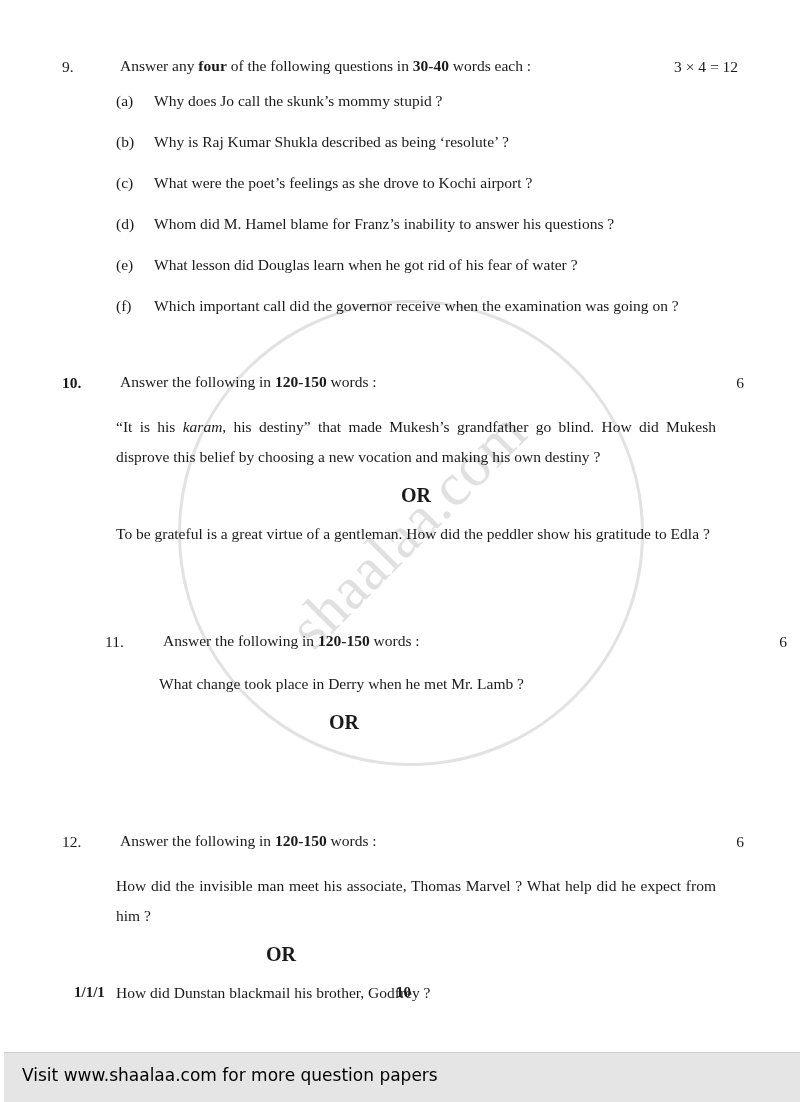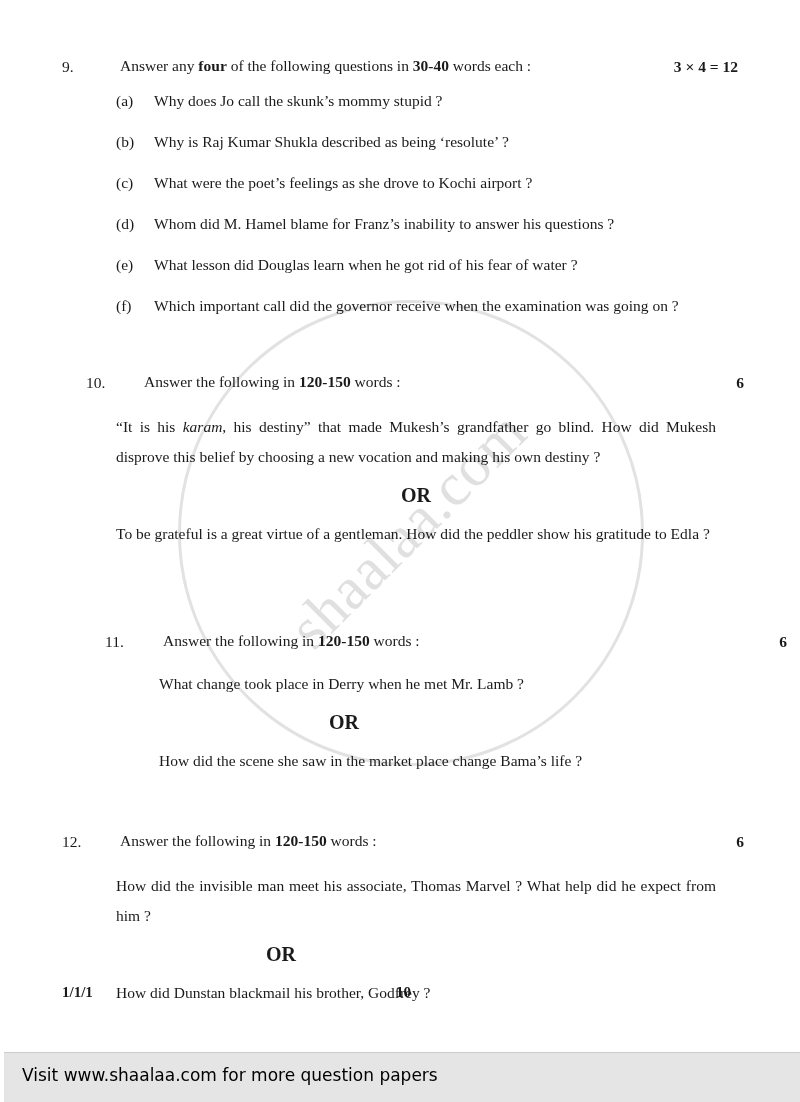--- a/index.html
+++ b/index.html
@@ -101,21 +101,21 @@
   }
   .qbody {
     flex: 1 1 auto;
     font-size: 15.5px;
     line-height: 1.0;
   }
   .marks {
     position: absolute;
     right: 62px;
     font-size: 15.5px;
-    font-weight: bold;
+    font-weight: normal;
     white-space: nowrap;
   }
 
   
   .sublist {
     margin-top: 16px;
   }
   .subrow {
     display: flex;
     align-items: flex-start;
@@ -148,21 +148,21 @@
   .footer-row {
     position: absolute;
     left: 0;
     top: 984px;
     width: 800px;
     font-weight: bold;
     font-size: 15px;
   }
   .footer-code {
     position: absolute;
-    left: 62px;
+    left: 74px;
   }
   .footer-page {
     position: absolute;
     left: 396px;
   }
 
   .bottom-bar {
     position: absolute;
     left: 4px;
     top: 1052px;
@@ -230,21 +230,21 @@
         </div>
         <div class="subrow" style="margin-bottom:0;">
           <div class="sublabel">(f)</div>
           <div class="subtext">Which important call did the governor receive when the examination was going on ?</div>
         </div>
       </div>
     </div>
 
     <div class="qblock" style="position:absolute; left:0; top:374px; width:800px;">
       <div class="qrow">
-        <div class="qnum" style="margin-left:82px;">10.</div>
+        <div class="qnum" style="margin-left:58px;font-weight:bold;">10.</div>
         <div class="qbody">
           <span>Answer the following in </span><b>120-150</b><span> words :</span>
         </div>
       </div>
       <div class="marks" style="top:0; right:56px;">6</div>
 
       <div class="para" style="margin-left:116px; width:600px; margin-top:20px;">
         <span>“It is his </span><i>karam</i><span>, his destiny” that made Mukesh’s grandfather go blind. How did Mukesh disprove this belief by choosing a new vocation and making his own destiny ?</span>
       </div>
       <div class="or" style="margin-left:116px; width:600px; text-align:center;">OR</div>
@@ -255,21 +255,20 @@
       <div class="qrow">
         <div class="qnum" style="margin-left:58px;">11.</div>
         <div class="qbody">
           <span>Answer the following in </span><b>120-150</b><span> words :</span>
         </div>
       </div>
       <div class="marks" style="top:0; right:56px;">6</div>
 
       <div class="para-nj" style="margin-left:116px; width:600px; margin-top:18px;">What change took place in Derry when he met Mr. Lamb ?</div>
       <div class="or" style="margin-left:116px; width:370px; text-align:center;">OR</div>
-      <div class="para-nj" style="margin-left:116px; width:600px;">How did the scene she saw in the market place change Bama’s life ?</div>
     </div>
 
     <div class="qblock" style="position:absolute; left:0; top:833px; width:800px;">
       <div class="qrow">
         <div class="qnum" style="margin-left:58px;">12.</div>
         <div class="qbody">
           <span>Answer the following in </span><b>120-150</b><span> words :</span>
         </div>
       </div>
       <div class="marks" style="top:0; right:56px;">6</div>

